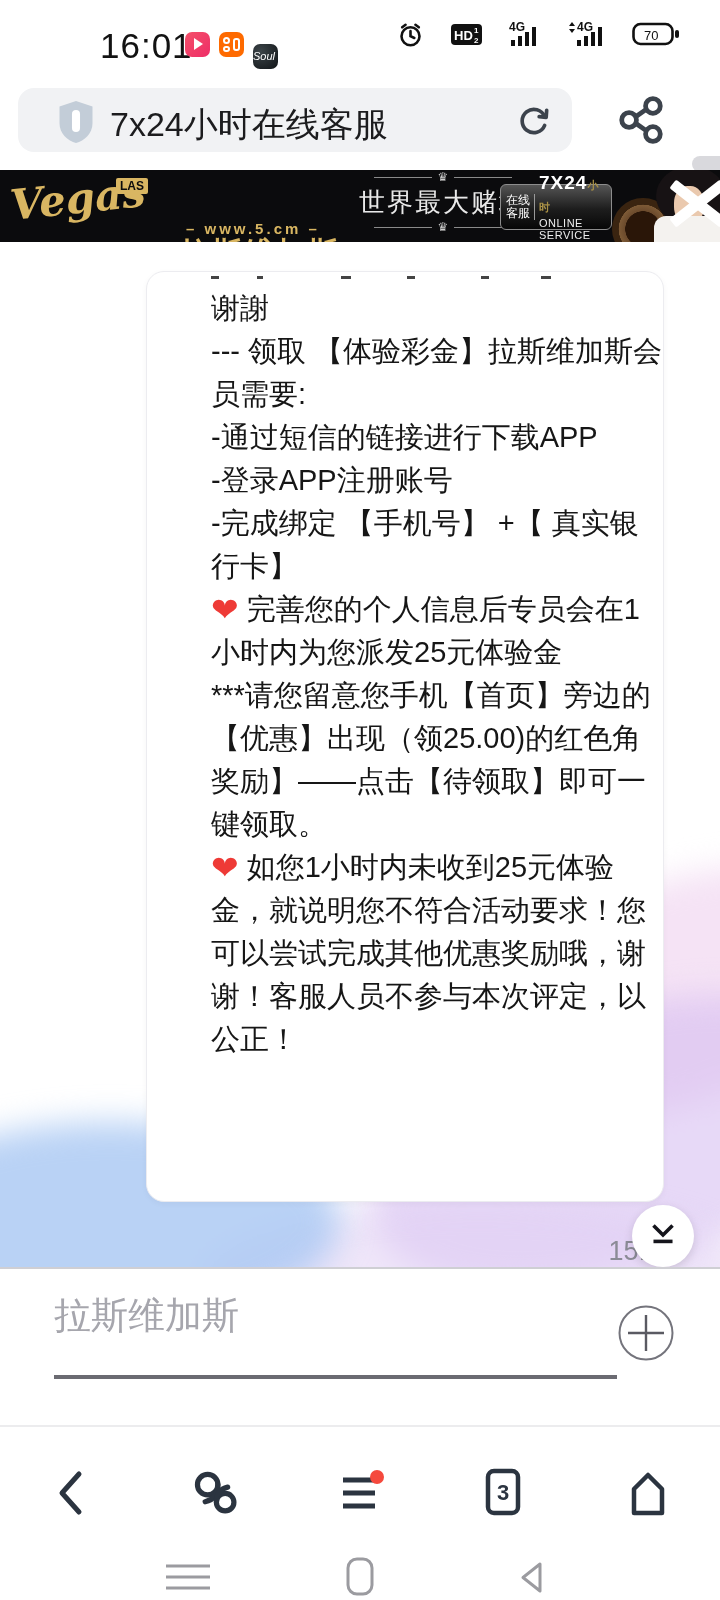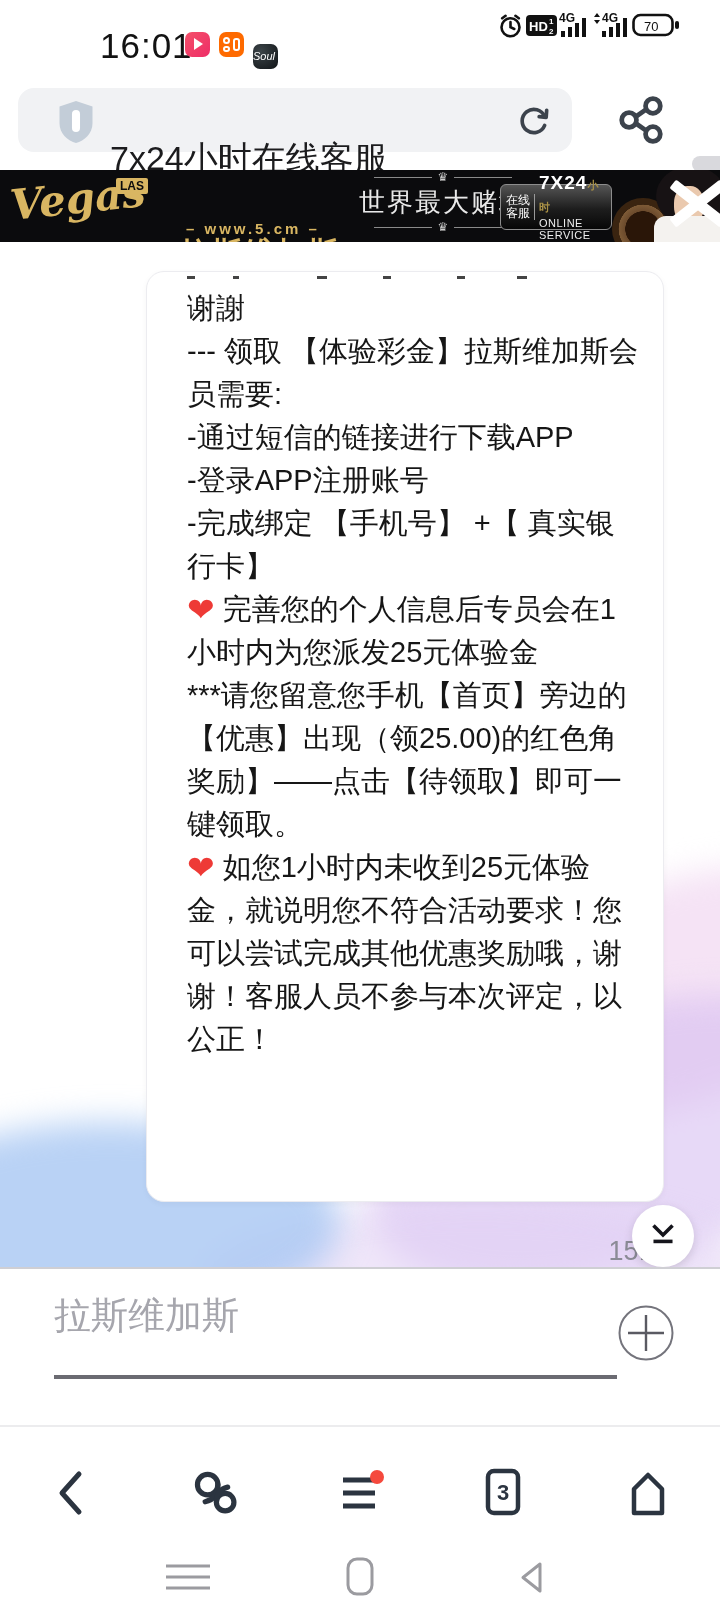--- a/index.html
+++ b/index.html
@@ -13,28 +13,28 @@
   .app-ico{position:absolute;top:32px;width:25px;height:25px;border-radius:7px;}
   .app-video{left:185px;background:linear-gradient(135deg,#f4506a,#ee2d67);}
   .app-video:after{content:"";position:absolute;left:9px;top:6px;border-left:9px solid #fff;
     border-top:6px solid transparent;border-bottom:6px solid transparent;}
   .app-ks{left:219px;background:#fe6a00;}
   .app-ks .c1{position:absolute;left:4px;top:5px;width:7px;height:7px;border:2px solid #fff;border-radius:50%;}
   .app-ks .c2{position:absolute;left:4px;top:14px;width:7px;height:6px;border:2px solid #fff;border-radius:3px;}
   .app-ks .c3{position:absolute;left:14px;top:6px;width:7px;height:13px;border:2px solid #fff;border-radius:3px;}
   .app-soul{left:253px;background:radial-gradient(circle at 30% 30%,#3c4448,#101417);color:#fff;
     font-size:11px;text-align:left;line-height:25px;font-style:italic;margin-top:12px;}
-  .sb-right{position:absolute;right:40px;top:11px;display:flex;align-items:center;gap:1px;}
+  .sb-right{position:absolute;right:40px;top:20px;display:flex;align-items:center;gap:26px;}
   .sb-right svg{display:block;}
 
   
   .url-row{position:absolute;left:0;top:84px;width:720px;height:72px;background:#fff;}
   .search-field{position:absolute;left:18px;top:4px;width:554px;height:64px;background:#f1f2f4;border-radius:16px;}
   .shield{position:absolute;left:36px;top:10px;}
-  .url-title{position:absolute;left:92px;top:14px;font-size:34px;color:#1c1c1e;white-space:nowrap;margin-top:34px;}
+  .url-title{position:absolute;left:92px;top:14px;font-size:34px;color:#1c1c1e;white-space:nowrap;}
   .refresh{position:absolute;right:18px;top:13px;}
   .share-btn{position:absolute;left:612px;top:10px;width:64px;height:52px;}
   .scroll-tab{position:absolute;left:692px;top:156px;width:28px;height:16px;background:#d9d9dd;border-radius:8px 0 0 8px;}
 
   
   .banner{position:absolute;left:0;top:170px;width:720px;height:72px;background:#0b0b0d;overflow:hidden;}
   .vegas-script{position:absolute;left:10px;top:4px;font-family:"DejaVu Serif",serif;font-style:italic;
     font-weight:bold;font-size:42px;color:#d9b662;transform:rotate(-6deg);}
   .las-badge{position:absolute;left:116px;top:8px;font-size:12px;color:#0b0b0d;background:#d9b662;
     padding:1px 4px;border-radius:2px;font-weight:bold;}
@@ -66,21 +66,21 @@
 
   
   .chat-area{position:absolute;left:0;top:242px;width:720px;height:1027px;background:#fff;
     border-bottom:2px solid #cfcfd4;overflow:hidden;}
   .wave{position:absolute;border-radius:50%;filter:blur(16px);}
   .wave-blue{left:-120px;top:880px;width:460px;height:200px;background:rgba(168,199,243,.8);}
   .wave-purple{left:360px;top:770px;width:520px;height:260px;background:rgba(212,186,240,.55);transform:rotate(-18deg);}
   .wave-pink{left:470px;top:640px;width:420px;height:220px;background:rgba(238,209,238,.6);transform:rotate(-20deg);}
   .wave-lav{left:200px;top:960px;width:560px;height:160px;background:rgba(224,205,243,.5);}
   .bubble{position:absolute;left:146px;top:29px;width:518px;height:931px;background:#fff;
-    border:1px solid #ececf0;border-radius:18px;padding:0 40px;overflow:hidden;
+    border:1px solid #ececf0;border-radius:18px;padding:0 64px;overflow:hidden;
     box-shadow:0 2px 6px rgba(0,0,0,.04);}
   .clipped-remnant{height:15px;margin-top:0;background:
     linear-gradient(90deg,#444 0 8px,transparent 8px 46px,#444 46px 52px,transparent 52px 130px,
     #444 130px 140px,transparent 140px 196px,#444 196px 204px,transparent 204px 270px,
     #444 270px 278px,transparent 278px 330px,#444 330px 340px,transparent 340px 100%);
     background-size:100% 3px;background-position:0 4px;background-repeat:no-repeat;}
   .msg-line{font-size:29px;line-height:43px;color:#161616;white-space:nowrap;}
   .msg-line .heart{color:#ee3a36;font-size:33px;vertical-align:-2px;}
   .scroll-btn{position:absolute;left:632px;top:963px;width:62px;height:62px;border-radius:50%;background:#fff;
     box-shadow:0 3px 10px rgba(0,0,0,.13);display:flex;align-items:center;justify-content:center;z-index:3;}

